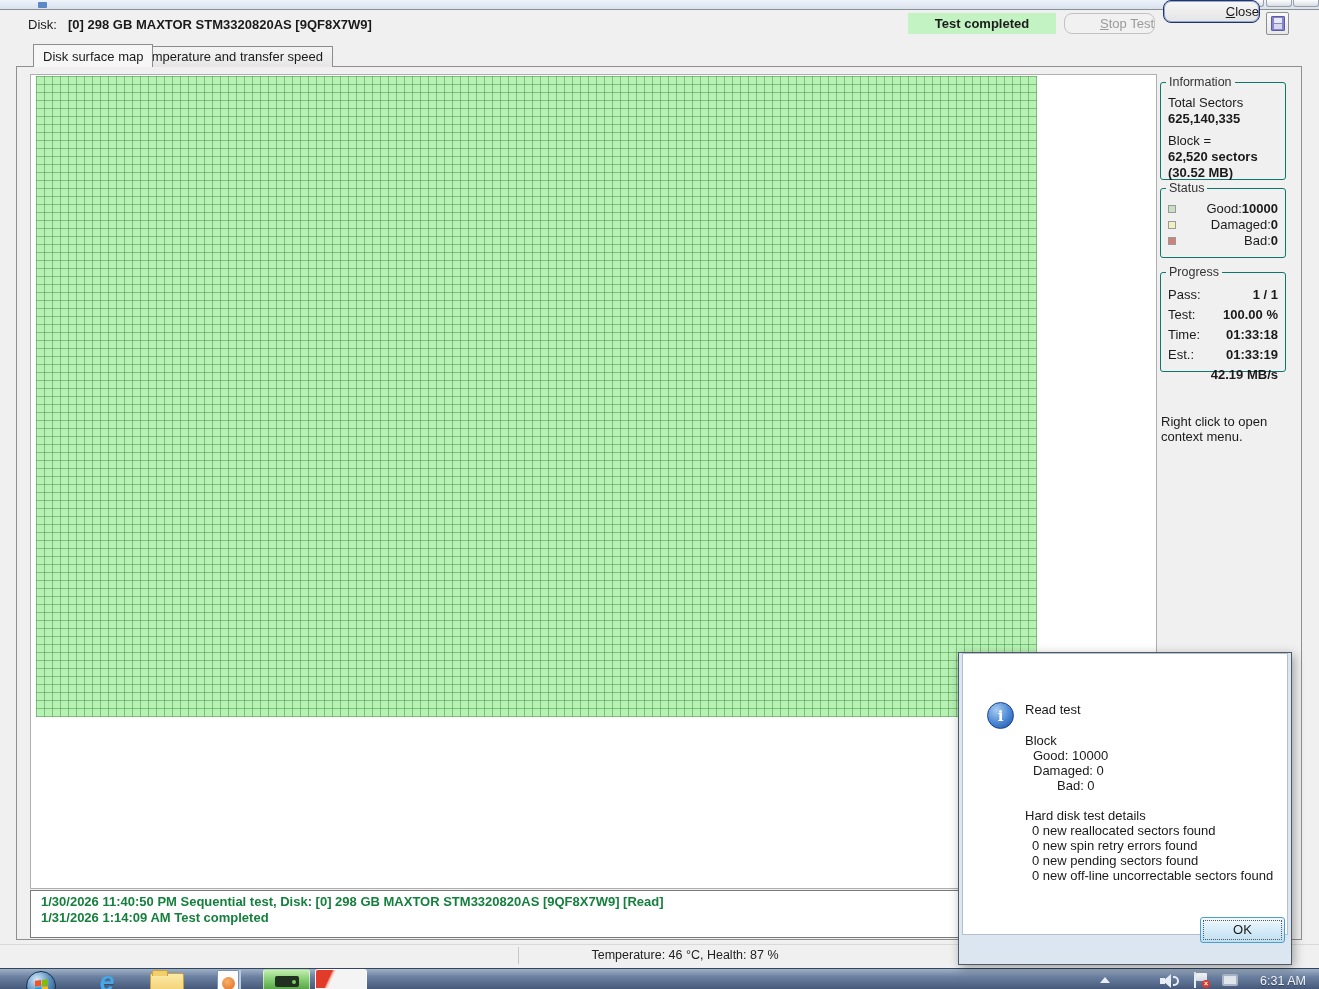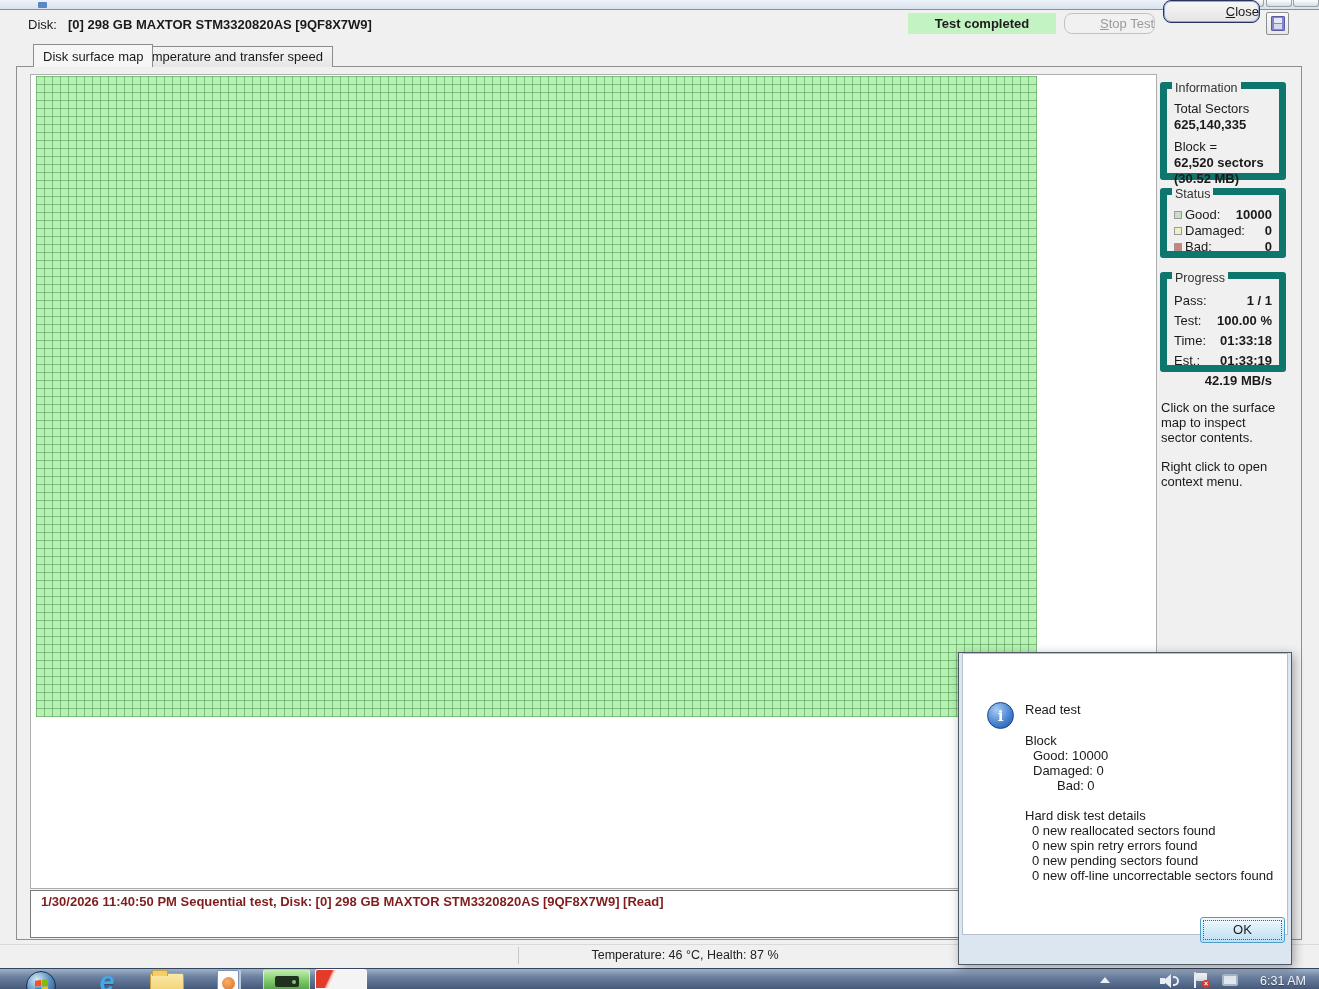--- a/index.html
+++ b/index.html
@@ -47,36 +47,36 @@
 
   
   .tab-panel { left:16px; top:66px; width:1286px; height:874px;
     background:#f0f0f0; border:1px solid #8f8f8f; }
 
   .map-box { left:30px; top:74px; width:1127px; height:815px; background:#ffffff;
     border:1px solid #aeaeae; }
   .map-grid { left:5px; top:1px; width:1001px; height:641px; }
 
   .log-box { left:30px; top:890px; width:1127px; height:48px; background:#ffffff;
-    border:1px solid #7a7a7a; padding:3px 10px; color:#7f1d1d; font-weight:bold;
+    border:1px solid #7a7a7a; padding:3px 10px; color:#15803d; font-weight:bold;
     line-height:16px; white-space:nowrap; overflow:hidden; }
 
   
-  .gbox { border:7px solid #0f766e; border-radius:3px; padding:12px 7px 6px 7px; }
+  .gbox { border:1px solid #0f766e; border-radius:3px; padding:12px 7px 6px 7px; }
   .gbox .legend { position:absolute; top:-8px; left:5px; background:#f0f0f0; padding:0 3px;
     font-size:12.5px; color:#333; }
   .gb-info { left:1160px; top:82px; width:126px; height:98px; }
   .gb-status { left:1160px; top:188px; width:126px; height:70px; }
   .gb-progress { left:1160px; top:272px; width:126px; height:100px; }
   .info-line { line-height:16px; }
   .b { font-weight:bold; }
   .sp { height:6px; }
   .srow { display:flex; align-items:center; line-height:16px; }
   .chip { width:8px; height:8px; border:1px solid #9a9a9a; margin-right:3px; flex:0 0 auto; }
-  .srow .lab { flex:1 1 auto; }
+  .srow .lab { flex:1 1 auto;text-align:right; }
   .srow .val { font-weight:bold; }
   .prow { display:flex; line-height:20px; }
   .prow .lab { flex:1 1 auto; }
   .prow .val { font-weight:bold; }
 
   .hints { left:1161px; top:400px; width:122px; line-height:15px; }
   .hint2 { margin-top:14px; }
 
   
   .statusbar { left:0; top:944px; width:1319px; height:22px; background:#f0f0f0;
@@ -185,20 +185,21 @@
 <div class="abs tab-panel"></div>
 <div class="abs tab tab-1 tab-active">Disk surface map</div>
 <div class="abs tab tab-2">Temperature and transfer speed</div>
 
 <div class="abs map-box">
   <div class="abs map-grid" style="width: 1001px; height: 641px; background-color: rgb(183, 241, 179); background-image: linear-gradient(to right, rgba(46, 125, 50, 0.42) 1px, transparent 1px), linear-gradient(rgba(46, 125, 50, 0.42) 1px, transparent 1px); background-size: 8px 8px;"></div>
 </div>
 
 <div class="abs log-box">
   <div>1/30/2026  11:40:50 PM   Sequential test, Disk: [0] 298 GB  MAXTOR STM3320820AS [9QF8X7W9] [Read]</div>
+  <div>1/31/2026  1:14:09 AM   Test completed</div>
 </div>
 
 <div class="abs gbox gb-info">
   <span class="legend">Information</span>
   <div class="info-line">Total Sectors</div>
   <div class="info-line b">625,140,335</div>
   <div class="sp"></div>
   <div class="info-line">Block =</div>
   <div class="info-line b">62,520 sectors</div>
   <div class="info-line b">(30.52 MB)</div>
@@ -241,21 +242,20 @@
     <span class="lab">Est.:</span>
     <span class="val">01:33:19</span>
   </div>
   <div class="prow">
     <span class="lab"></span>
     <span class="val">42.19 MB/s</span>
   </div>
 </div>
 
 <div class="abs hints">
-  <div>Click on the surface map to inspect sector contents.</div>
   <div class="hint2">Right click to open context menu.</div>
 </div>
 
 <div class="abs statusbar"></div>
 <div class="abs sb-div"></div>
 <div class="abs sb-text">Temperature: 46  °C,  Health: 87 %</div>
 
 <div class="abs taskbar"></div>
 <div class="abs orb">
   <span class="flag">

